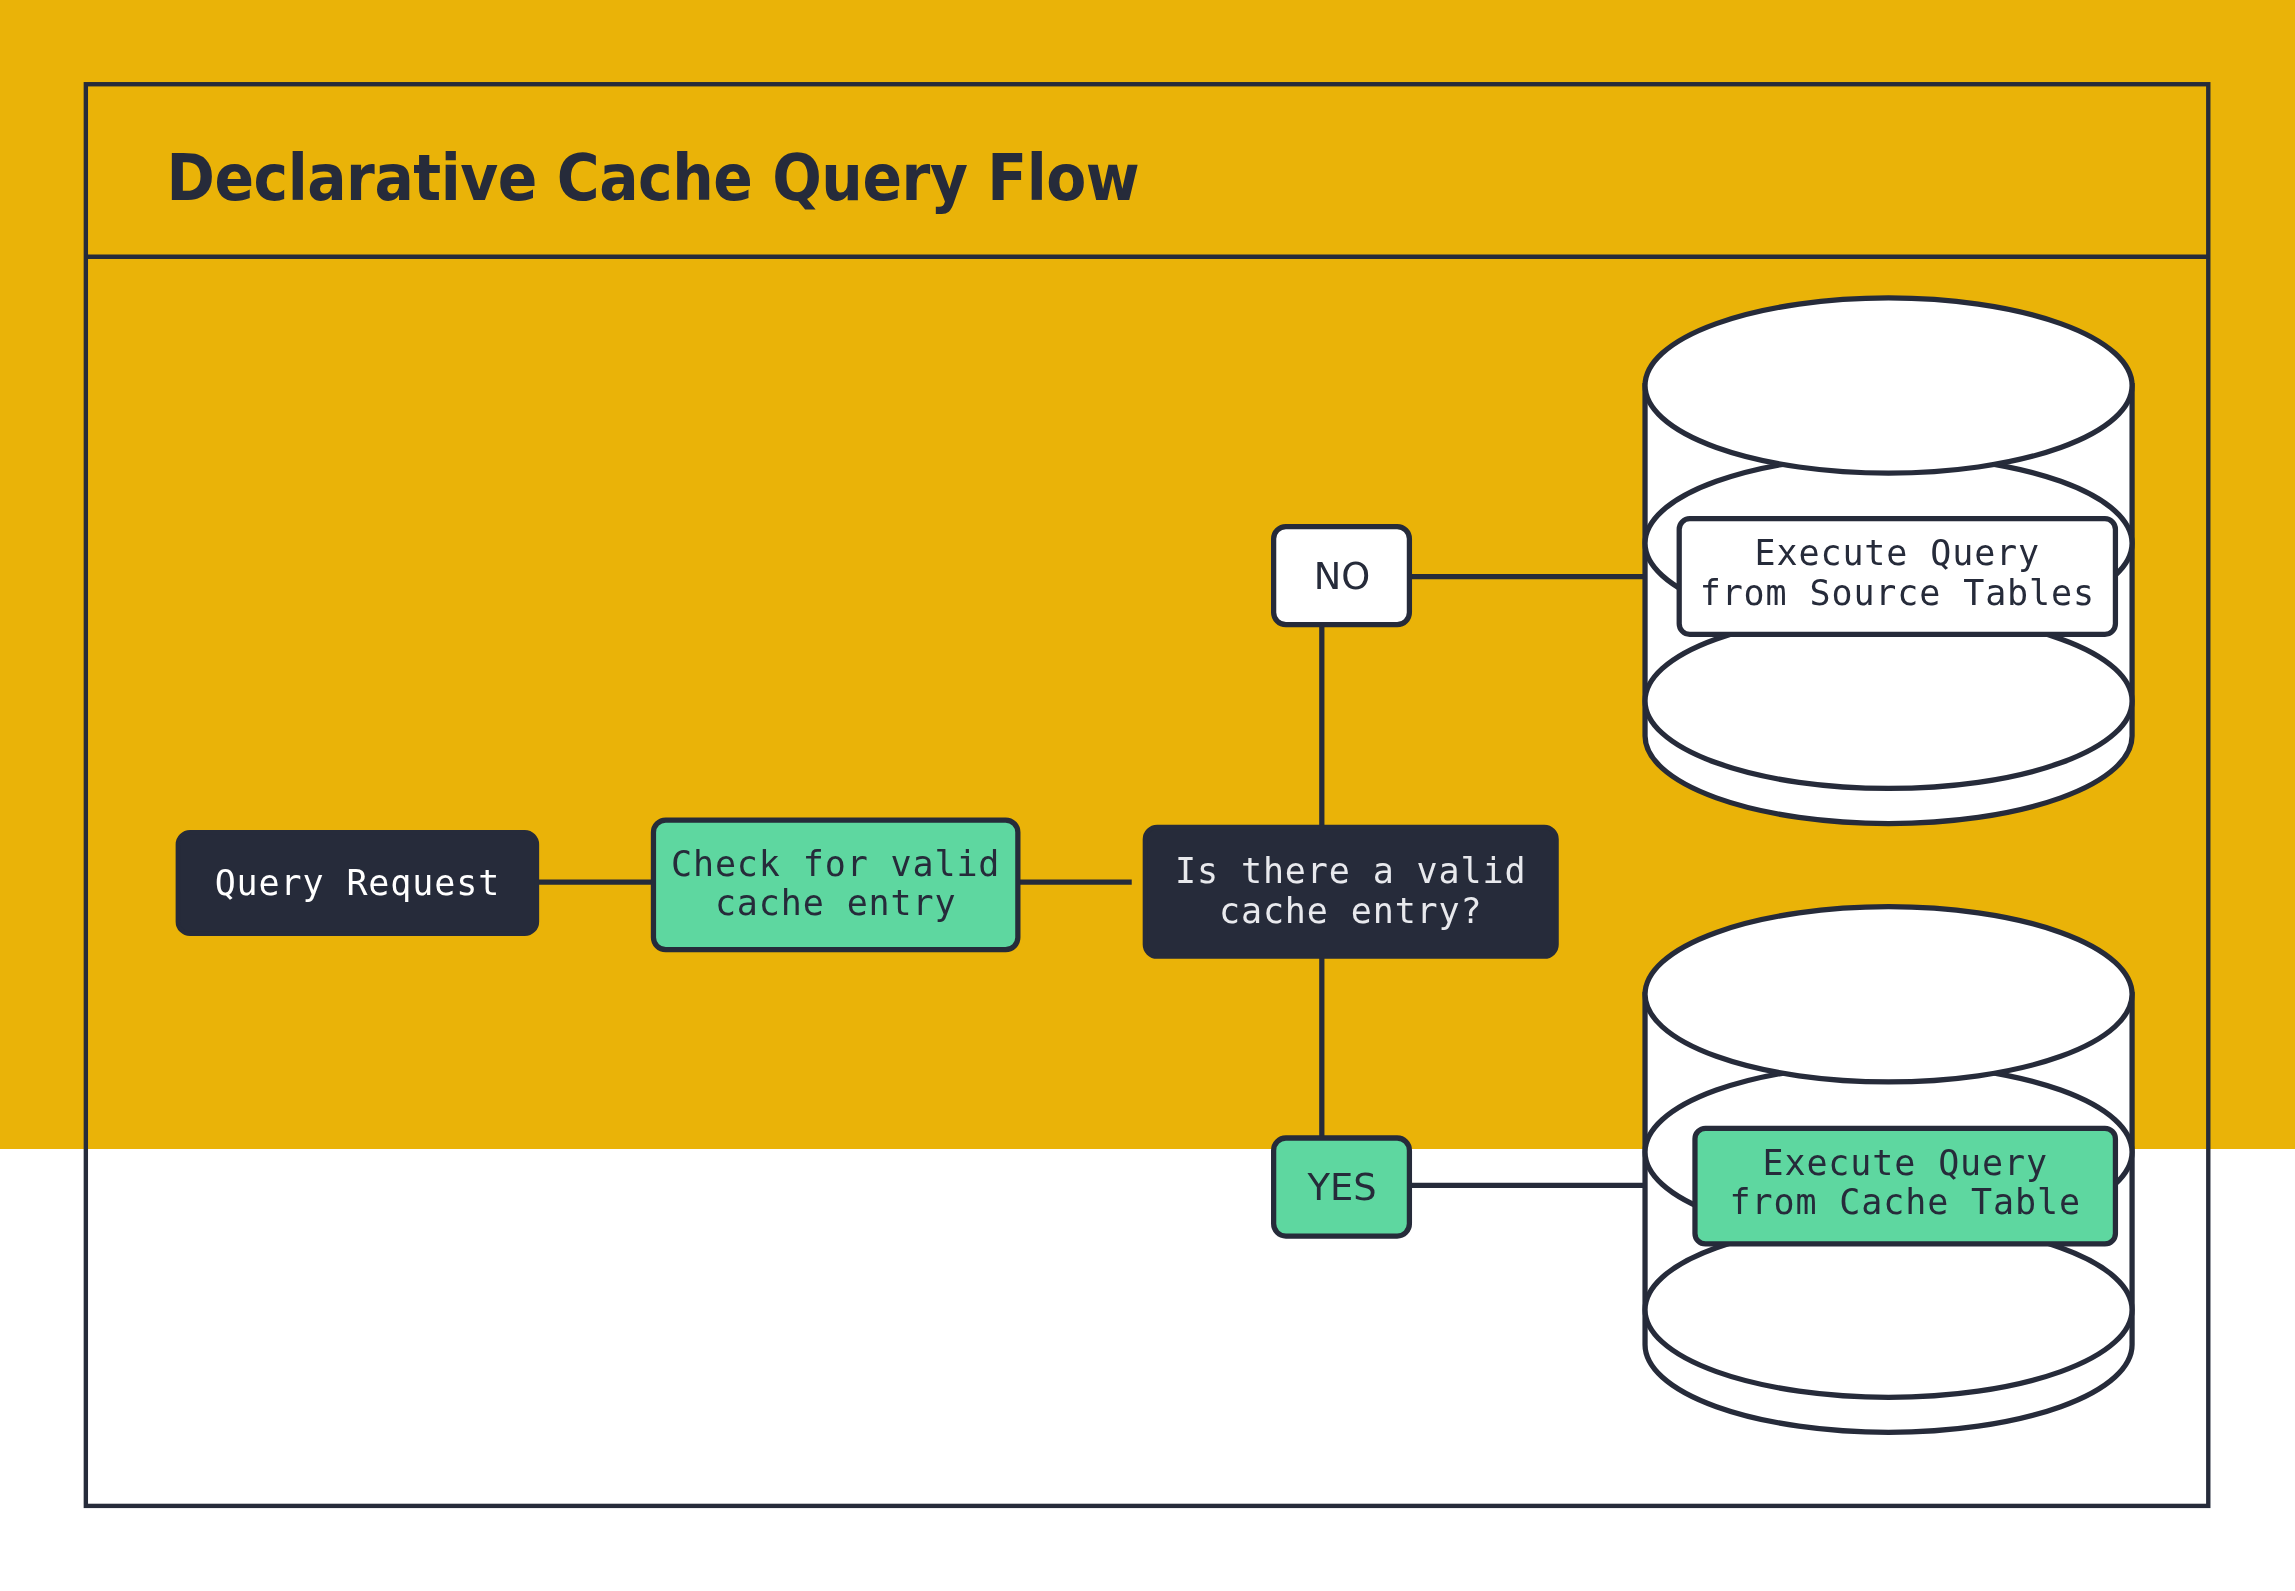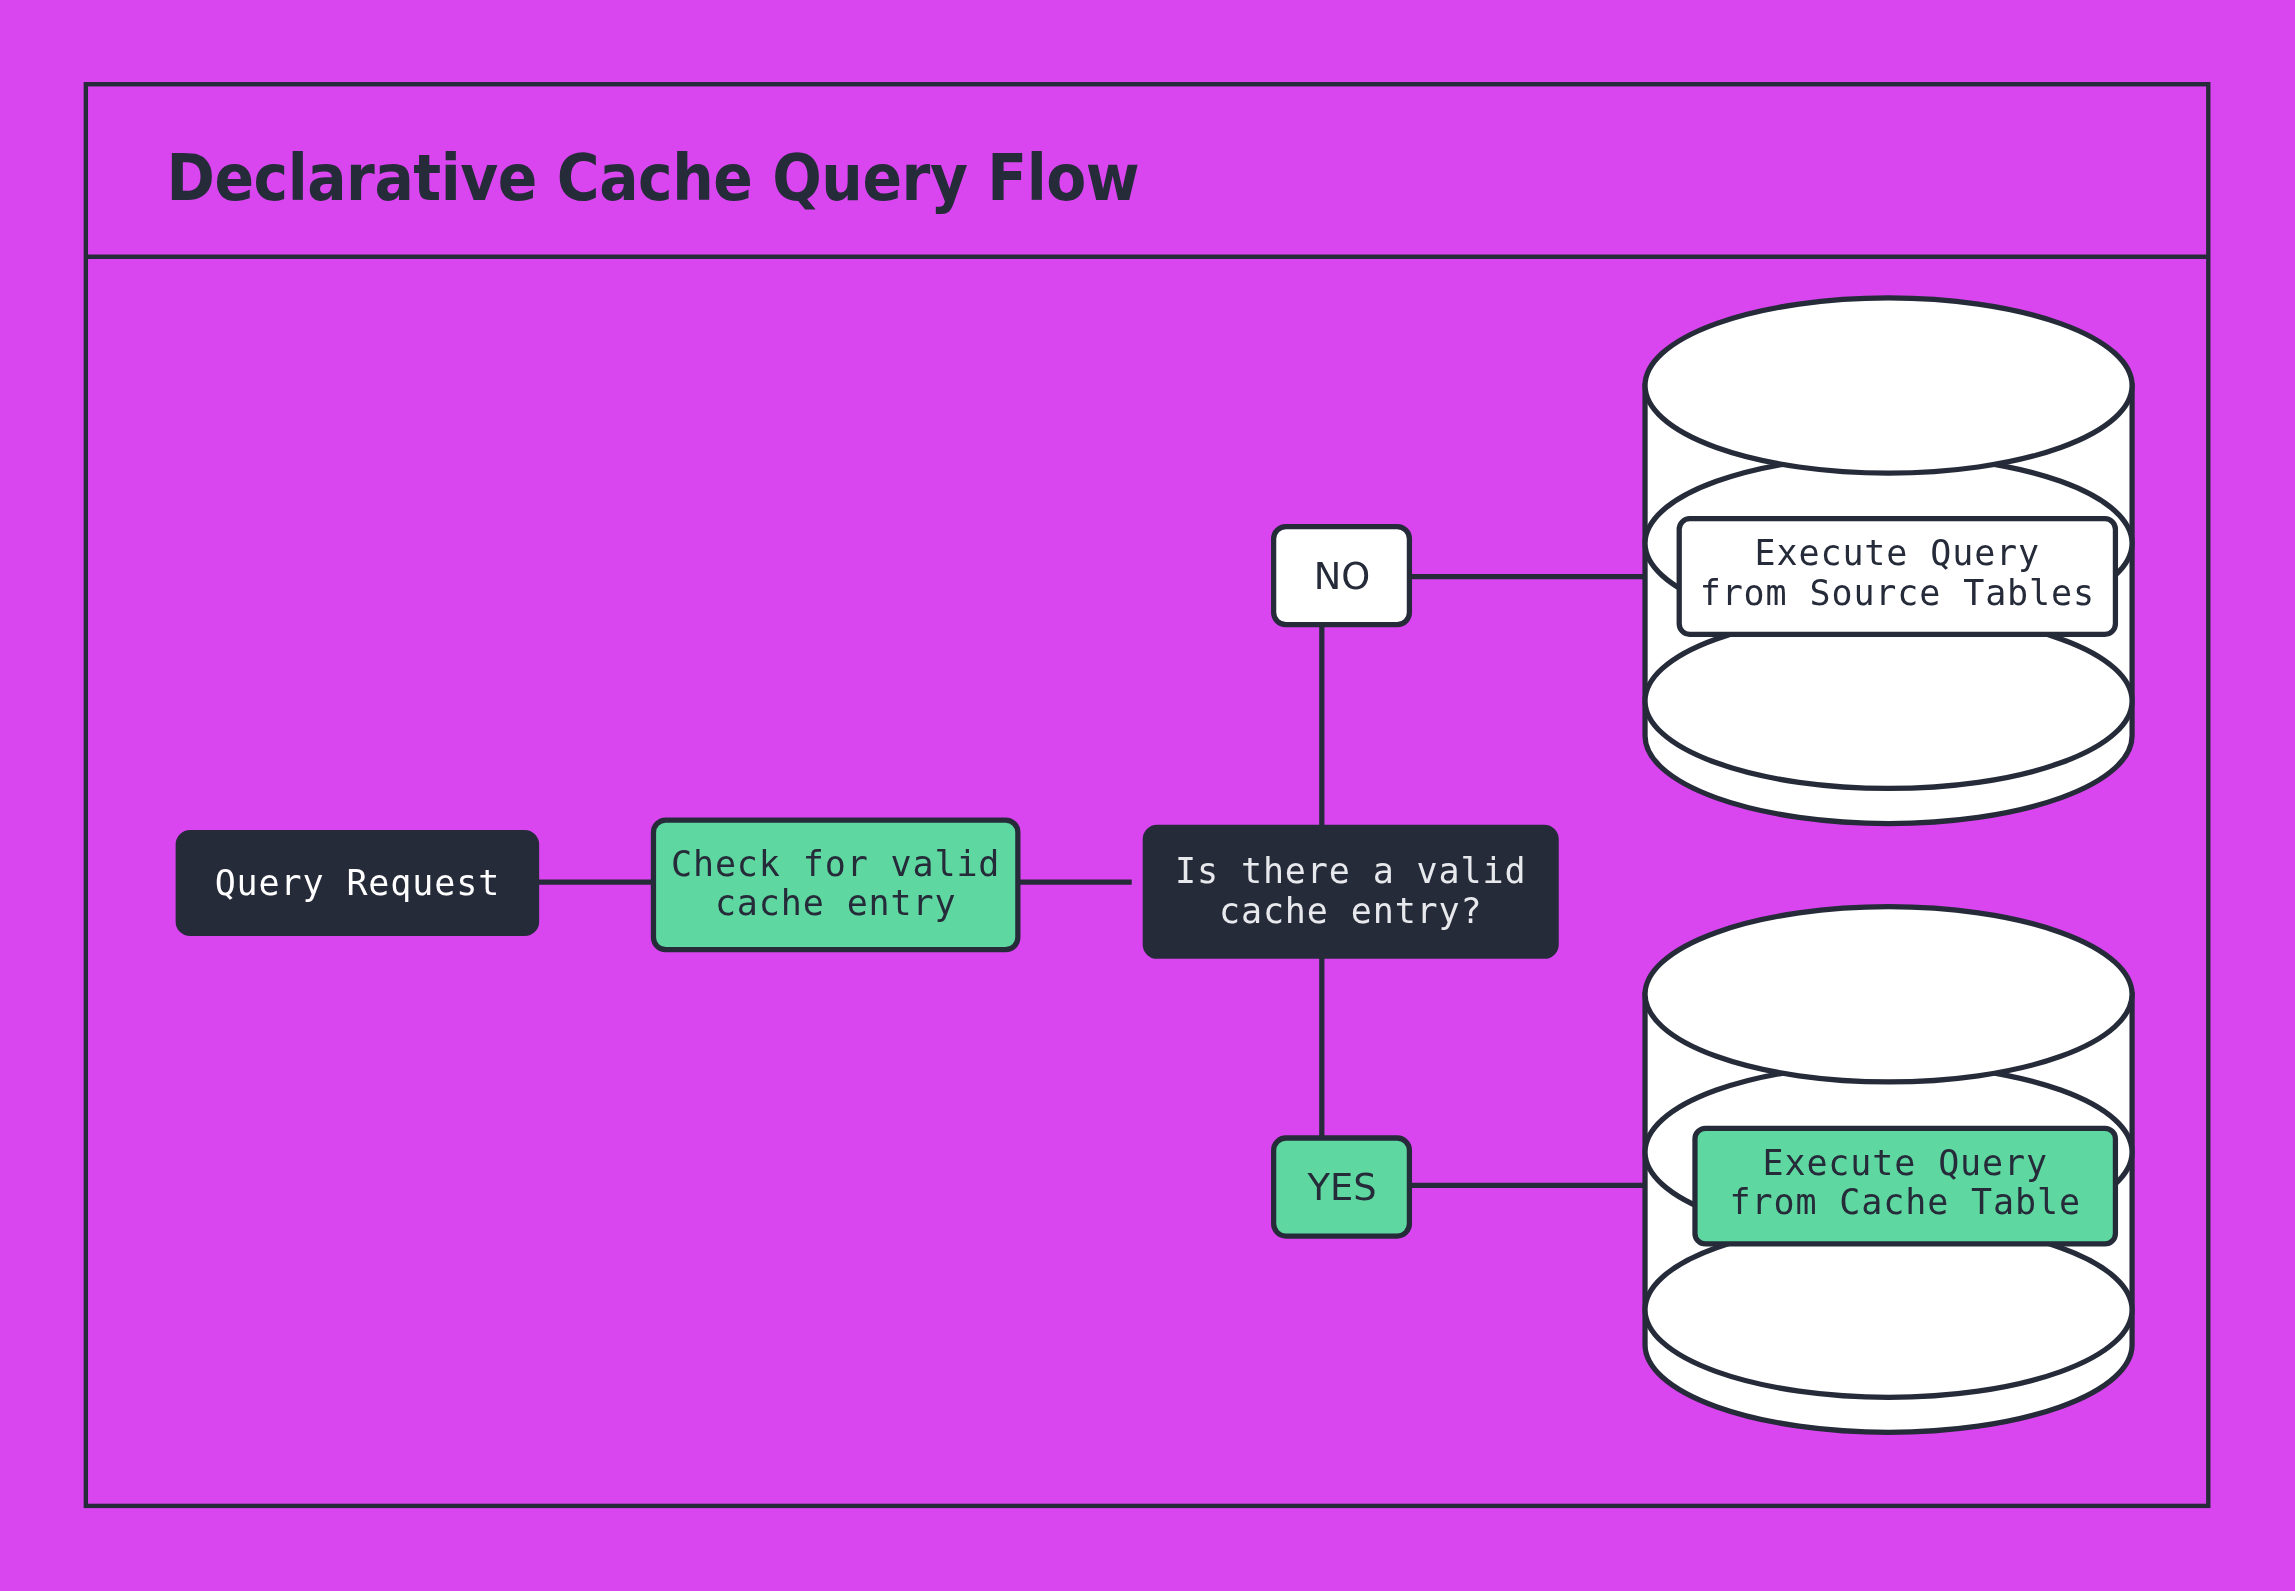--- a/index.html
+++ b/index.html
@@ -9,22 +9,22 @@
   }
   body {
     width: 2295px;
     height: 1591px;
     font-family: "Liberation Sans", sans-serif;
     overflow: hidden;
   }
   #canvas {
     position: relative;
     width: 2295px;
-    height: 1591px;
-    background: #d946ef;
+    height: 1149px;
+    background: #eab308;
   }
   #diagram-svg {
     position: absolute;
     left: 0;
     top: 0;
     width: 2295px;
     height: 1591px;
   }
   .frame-rect {
     fill: none;

